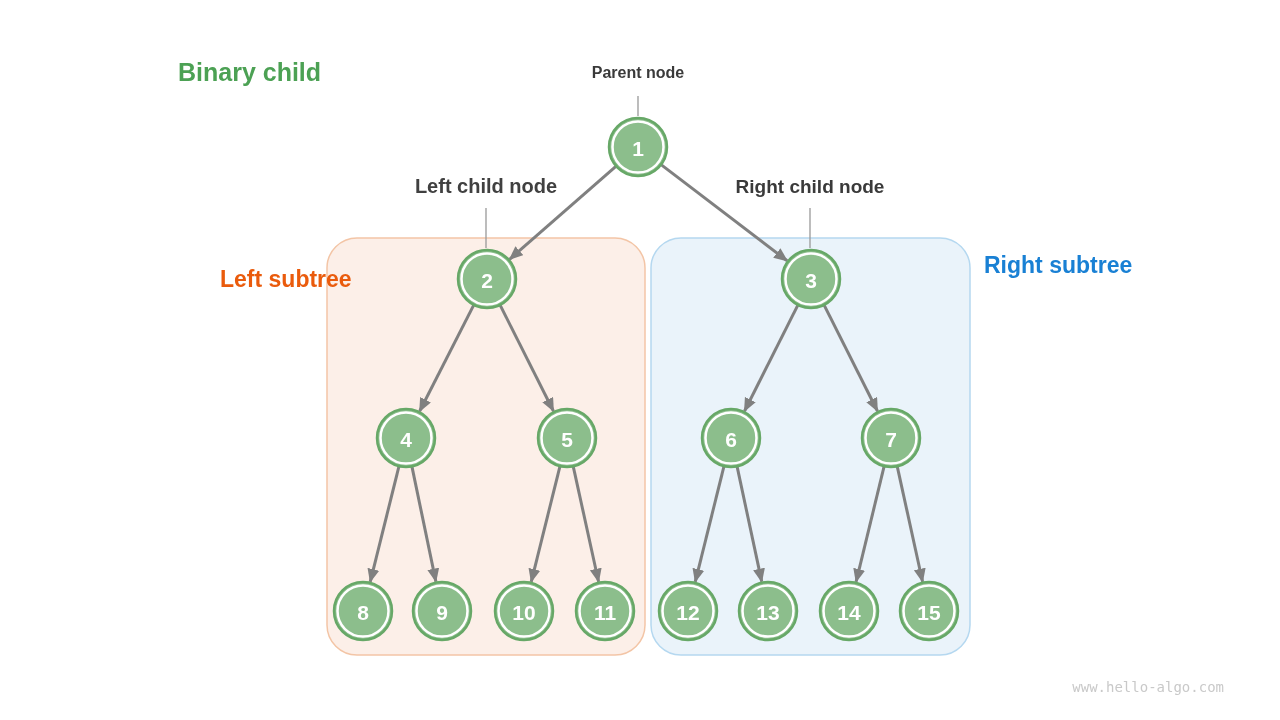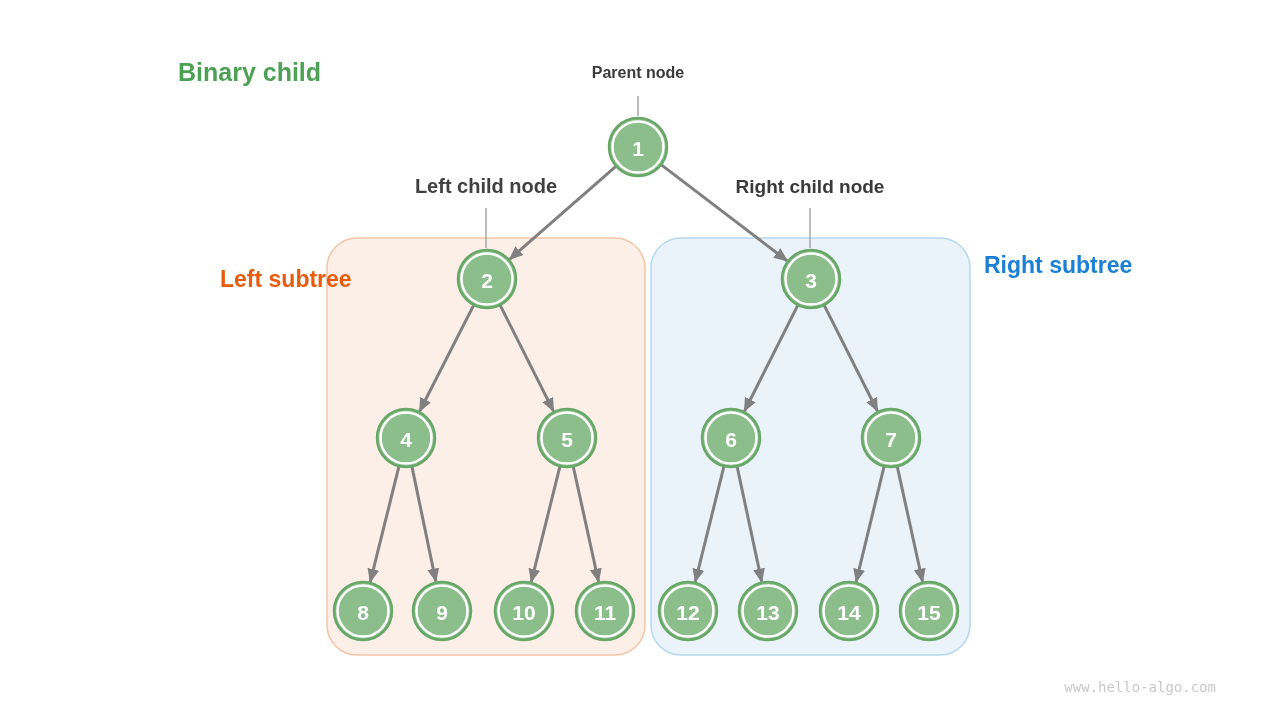--- a/index.html
+++ b/index.html
@@ -18,21 +18,21 @@
     line-height:1;
   }
   .label-title       {left:178px; top:72px;  transform:translateY(-50%); font-size:25px;}
   .label-parent      {left:638px; top:73px;  transform:translate(-50%,-50%); font-size:16px;}
   .label-left-child  {left:486px; top:186px; transform:translate(-50%,-50%); font-size:20px;}
   .label-right-child {left:810px; top:186px; transform:translate(-50%,-50%); font-size:19px;text-align:center;}
   .label-left-subtree{left:178px; top:279px; transform:translateY(-50%); font-size:23px;margin-left:42px;}
   .label-right-subtree{left:984px;top:265px; transform:translateY(-50%); font-size:23px;}
   .watermark{
     position:absolute;
-    right:64px; top:687px; transform:translateY(-50%);
+    right:56px; top:687px; transform:translateY(-50%);
     font-family:"DejaVu Sans Mono", monospace;
     font-size:14px;
     font-weight:normal;
   }
 </style>
 </head>
 <body>
 
 <div id="stage">
 

